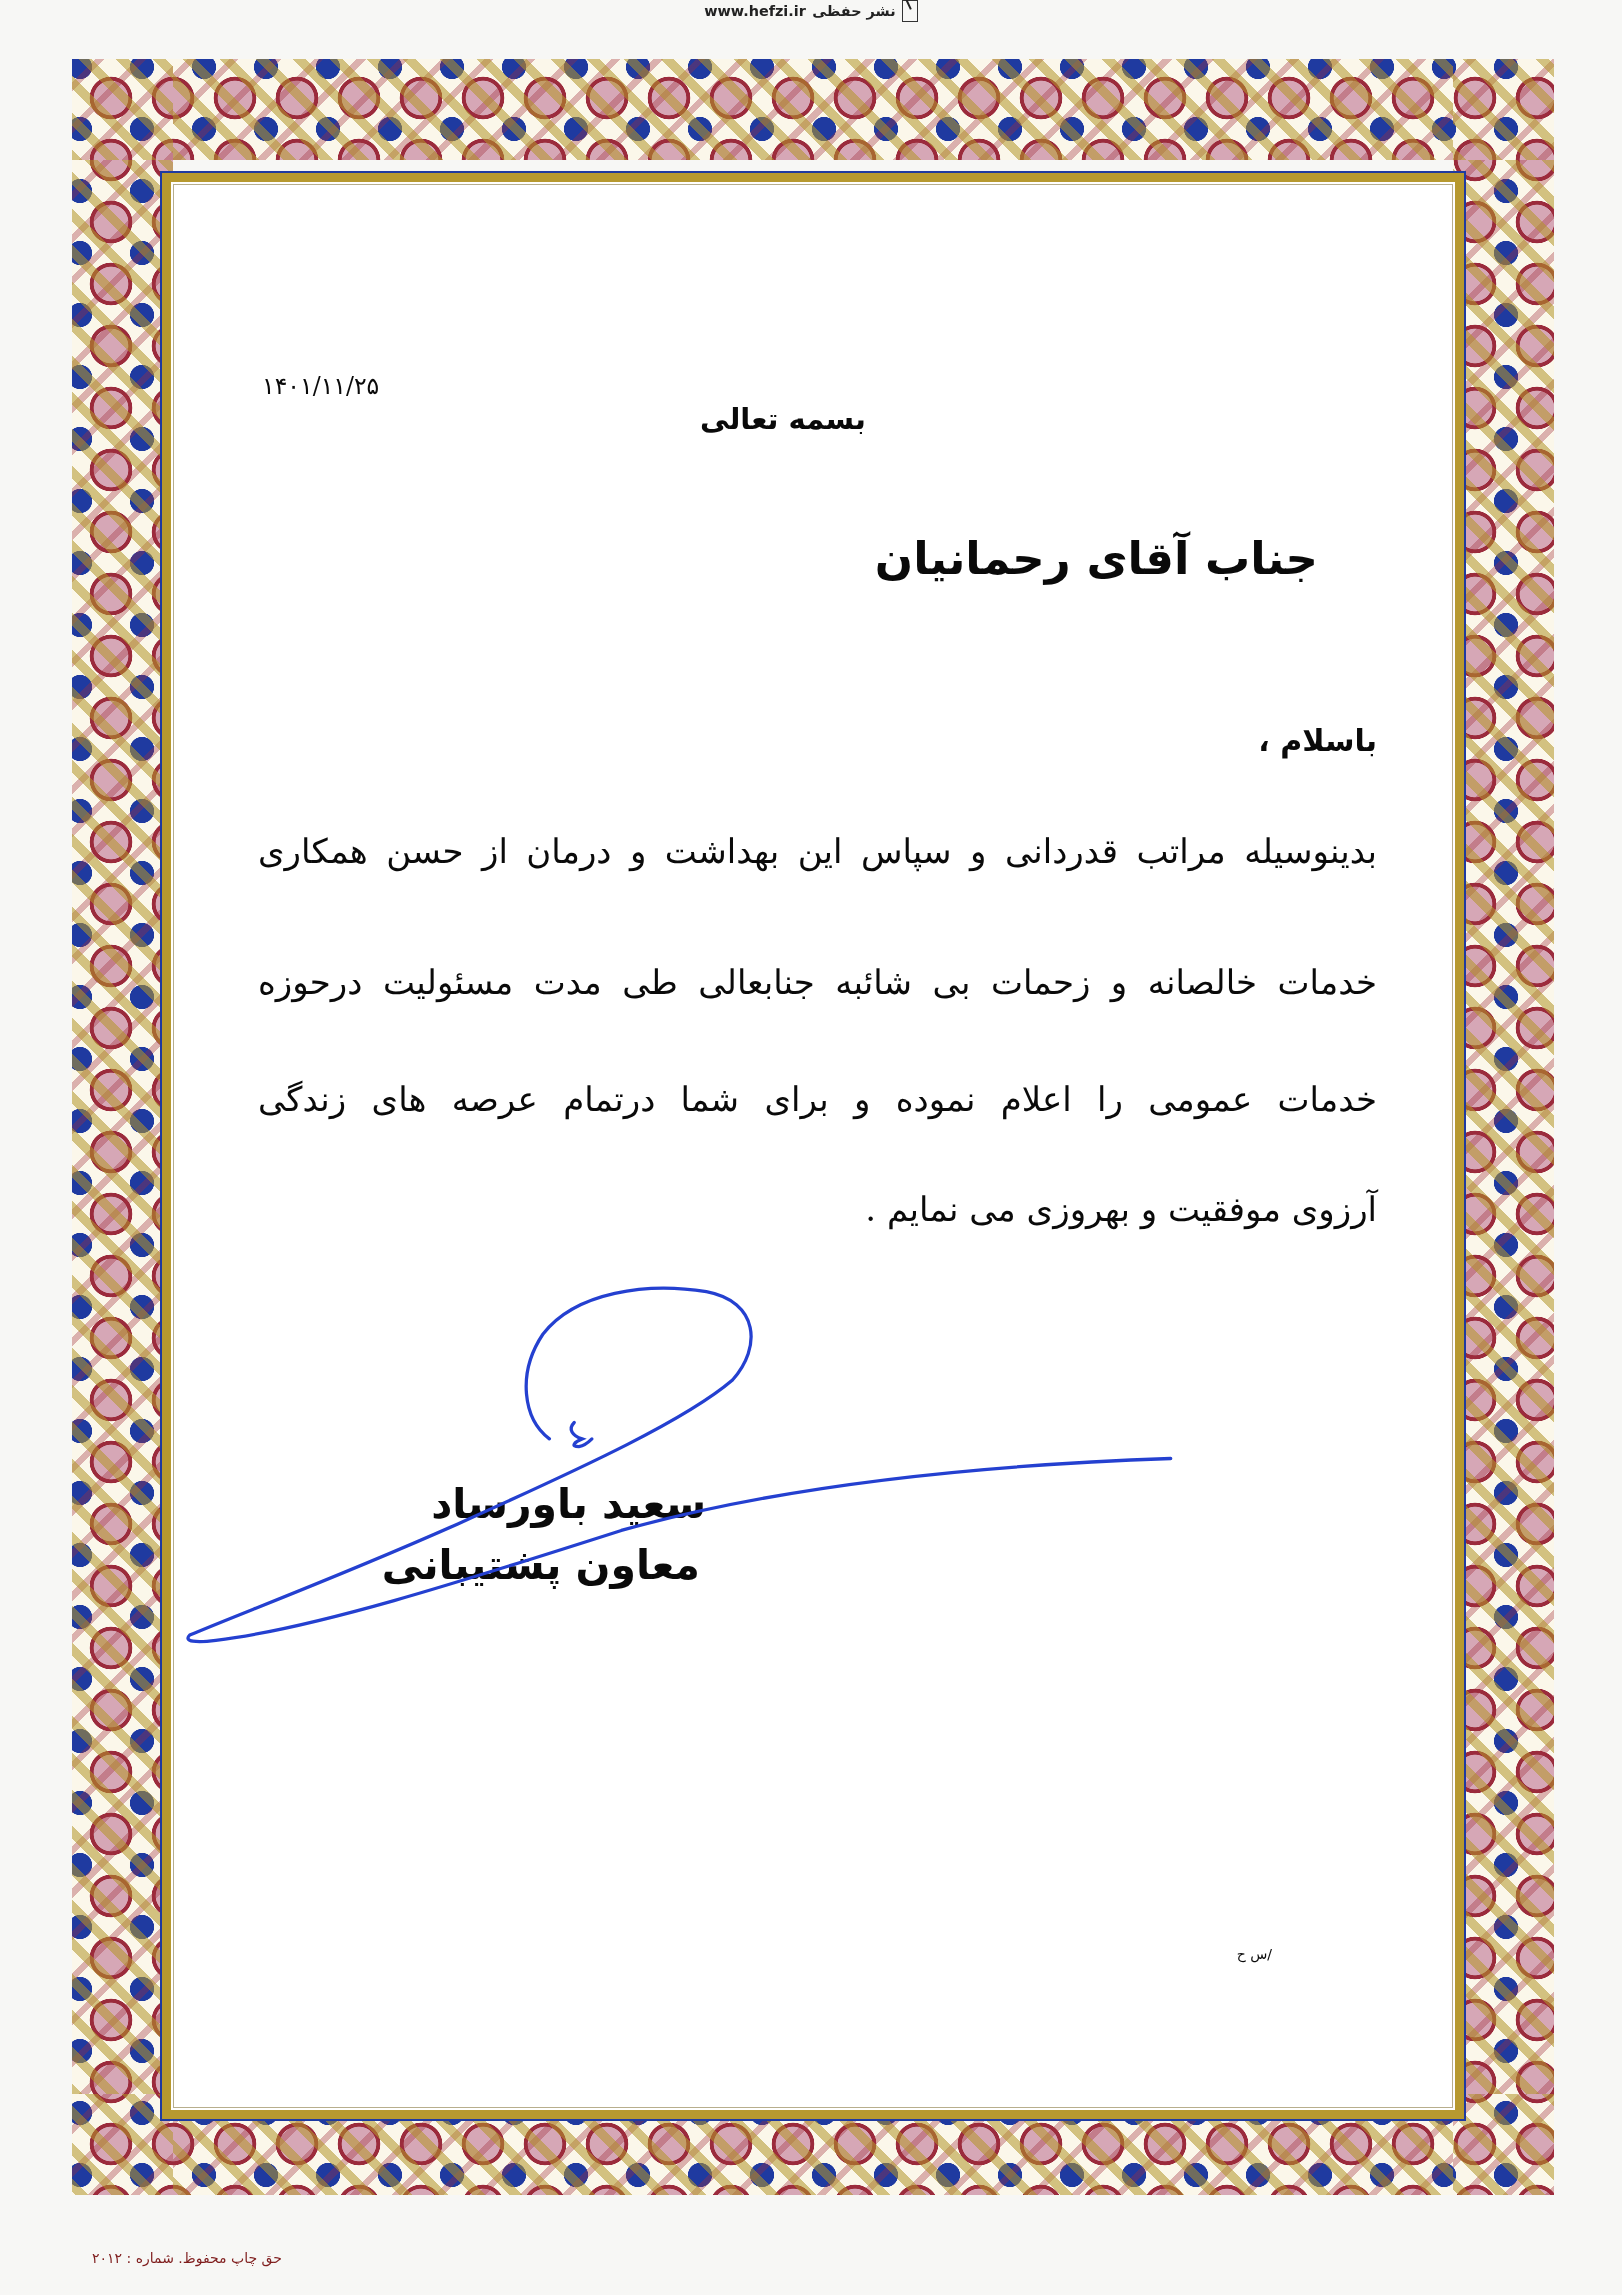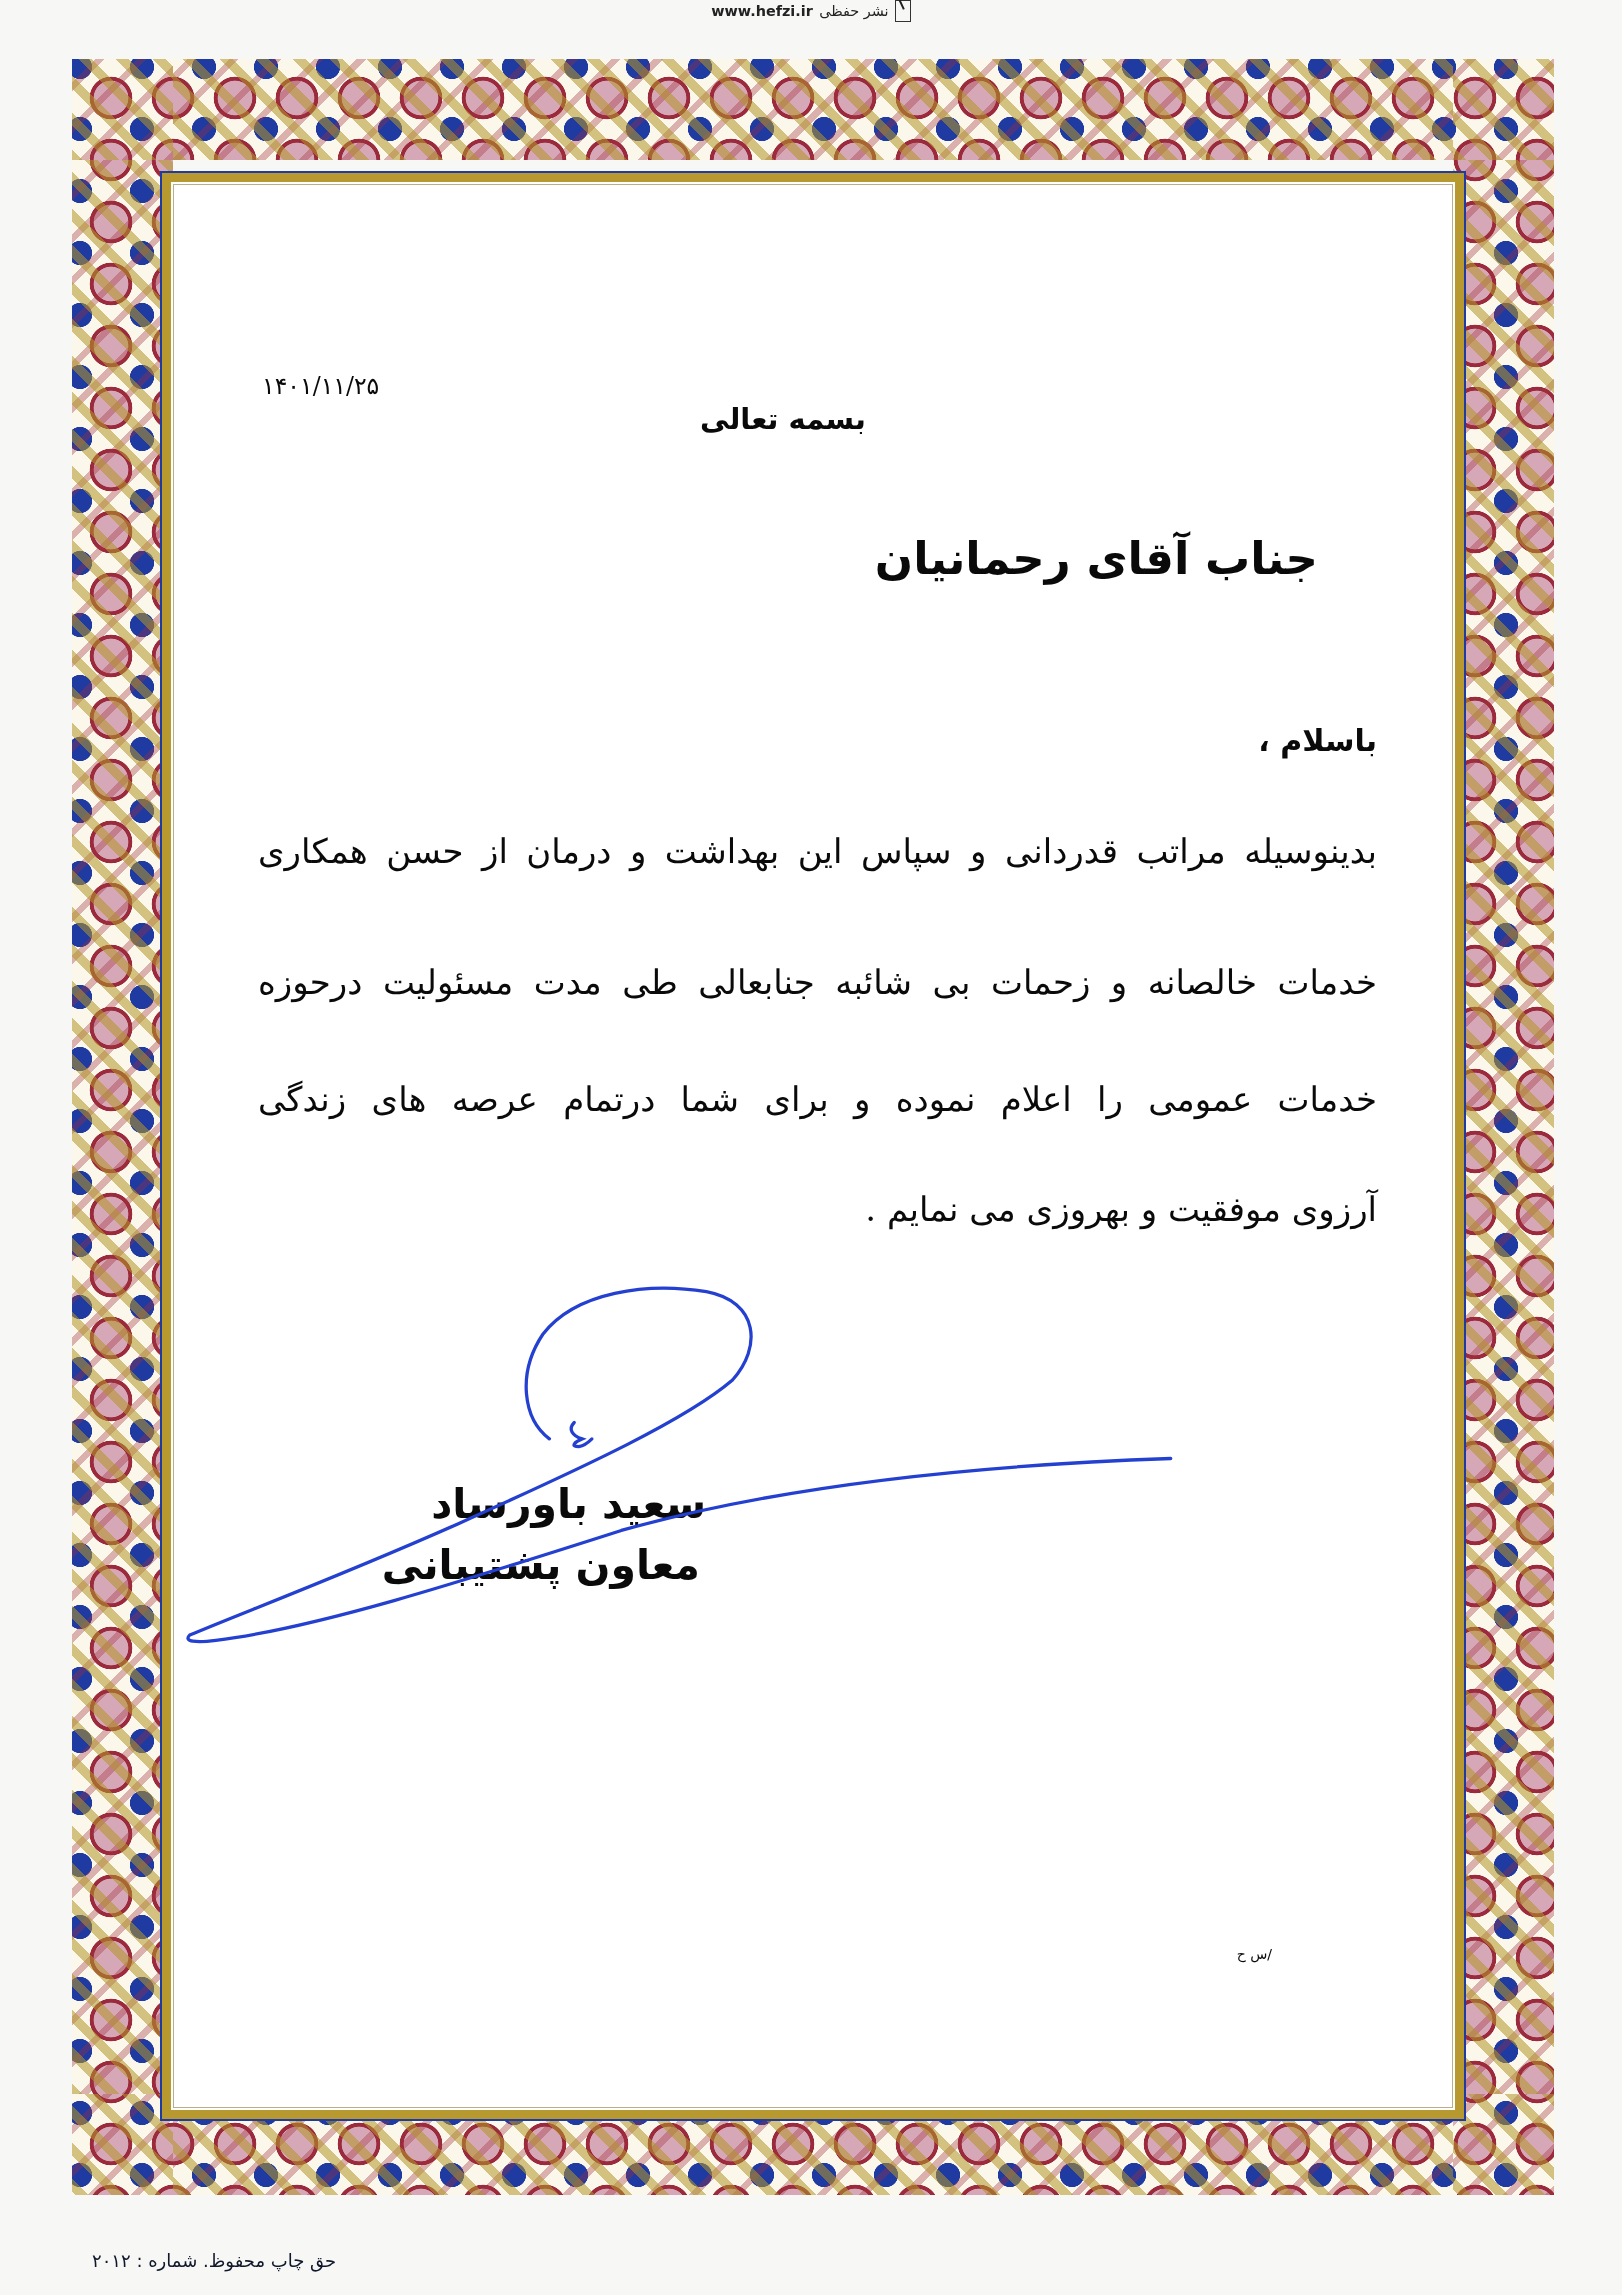--- a/index.html
+++ b/index.html
@@ -57,27 +57,27 @@
   .signer-name {
     right:916px; top:1456px; font-size:41px; font-weight:bold;margin-top:24px;
   }
   .signer-title {
     right:922px; top:1541px; font-size:41px; font-weight:bold;margin-left:24px;
   }
   .ref-code {
     right:350px; top:1946px; font-size:14px;
   }
   .footer-left {
-    left:92px; top:2250px; font-size:18px; color:#0f172a;
+    left:92px; top:2250px; font-size:14px; color:#7f1d1d;
   }
   .footer-right {
     left:1318px; top:2249px; font-size:14.4px; color:#222; direction:ltr; display:flex; align-items:center; gap:6.5px;justify-content:center;
   }
   .footer-right .url { font-weight:bold; }
-  .footer-right .pub { direction:rtl; font-weight:normal; }
+  .footer-right .pub { direction:rtl; font-weight:bold; }
   .publisher-logo {
     width:15.7px; height:22px; border:1.3px solid #333; position:relative; box-sizing:border-box;
   }
   .publisher-logo::before {
     content:""; position:absolute; left:3.9px; top:-5.2px; width:2px; height:14.4px; background:#222; transform:rotate(-25deg);
   }
   .signature {
     position:absolute; left:0; top:0; width:1622px; height:2295px; pointer-events:none;
   }
 </style>

